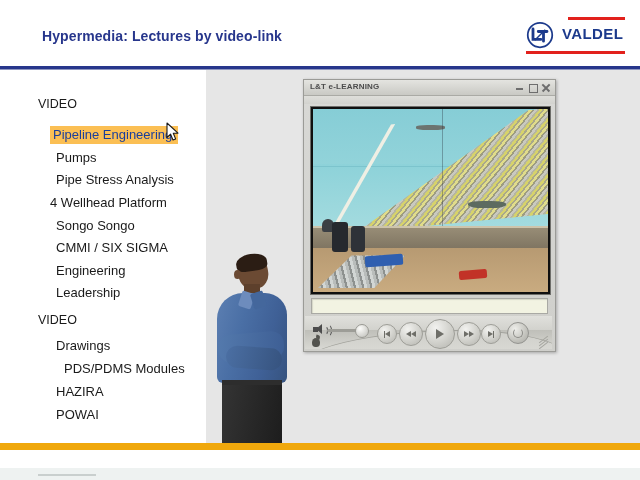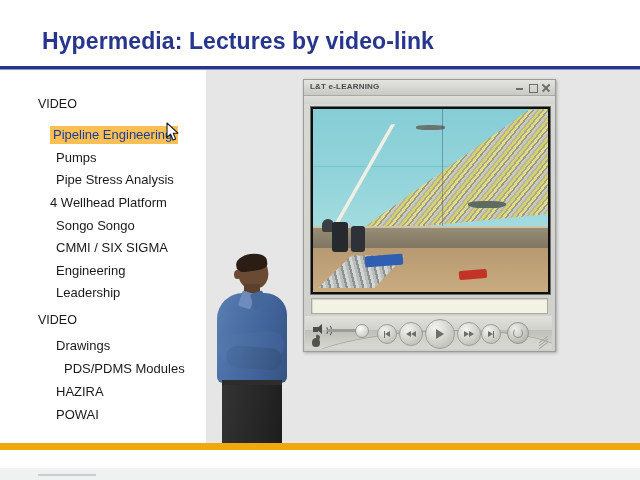--- a/index.html
+++ b/index.html
@@ -9,21 +9,21 @@
     font-family:"Liberation Sans", sans-serif;
     overflow:hidden;
     position:relative;
   }
   #slide{position:absolute;inset:0;width:640px;height:480px;background:#fff;}
 
   
   .header{position:absolute;left:0;top:0;width:640px;height:68px;background:#ffffff;}
   .slide-title{
     position:absolute;left:42px;top:28px;
-    font-size:23px;font-weight:bold;color:#27368c;
+    font-size:14px;font-weight:bold;color:#27368c;
     letter-spacing:.1px;white-space:nowrap;
   }
   .header-rule{position:absolute;left:0;top:66px;width:640px;height:3px;background:#27368c;}
   .header-rule2{position:absolute;left:0;top:69px;width:640px;height:1px;background:#8e96c0;}
 
   
   .logo{position:absolute;right:14px;top:12px;width:118px;height:44px;}
   .logo-bar{position:absolute;left:60px;width:57px;height:2.5px;background:#e2211c;}
   .logo-bar.top{top:5px;}
   .logo-bar.bot{top:39px;left:18px;width:99px;}
@@ -257,20 +257,31 @@
   .cursor{position:absolute;left:166px;top:122px;width:14px;height:20px;}
 </style>
 </head>
 <body>
 
 <div id="slide">
 
   <div class="header">
     <div class="slide-title">Hypermedia: Lectures by video-link</div>
 
+    <div class="logo">
+      <div class="logo-bar top"></div>
+      <div class="logo-bar bot"></div>
+      <svg class="logo-mark" viewBox="0 0 32 32">
+        <circle cx="16" cy="16" r="14" fill="none" stroke="#1c3a8c" stroke-width="2"></circle>
+        <path d="M8 9 L8 21 L17 21" fill="none" stroke="#1c3a8c" stroke-width="3.2" stroke-linecap="round"></path>
+        <path d="M14 12 L24 12 M20 12 L20 23" fill="none" stroke="#1c3a8c" stroke-width="3.2" stroke-linecap="round"></path>
+        <path d="M10 22 L22 10" stroke="#1c3a8c" stroke-width="1.6"></path>
+      </svg>
+      <div class="logo-text">VALDEL</div>
+    </div>
 
     <div class="header-rule"></div>
     <div class="header-rule2"></div>
   </div>
 
   <div class="left-panel">
     <div class="menu">
 
       <div class="menu-head" style="top:27px;">VIDEO</div>
 

